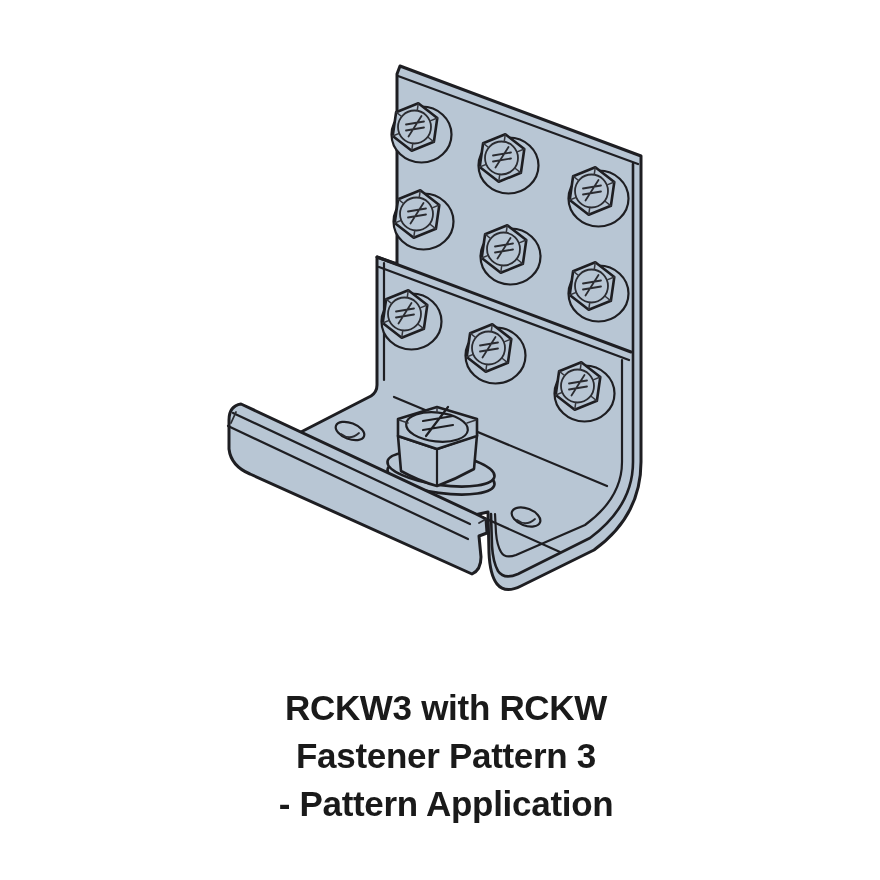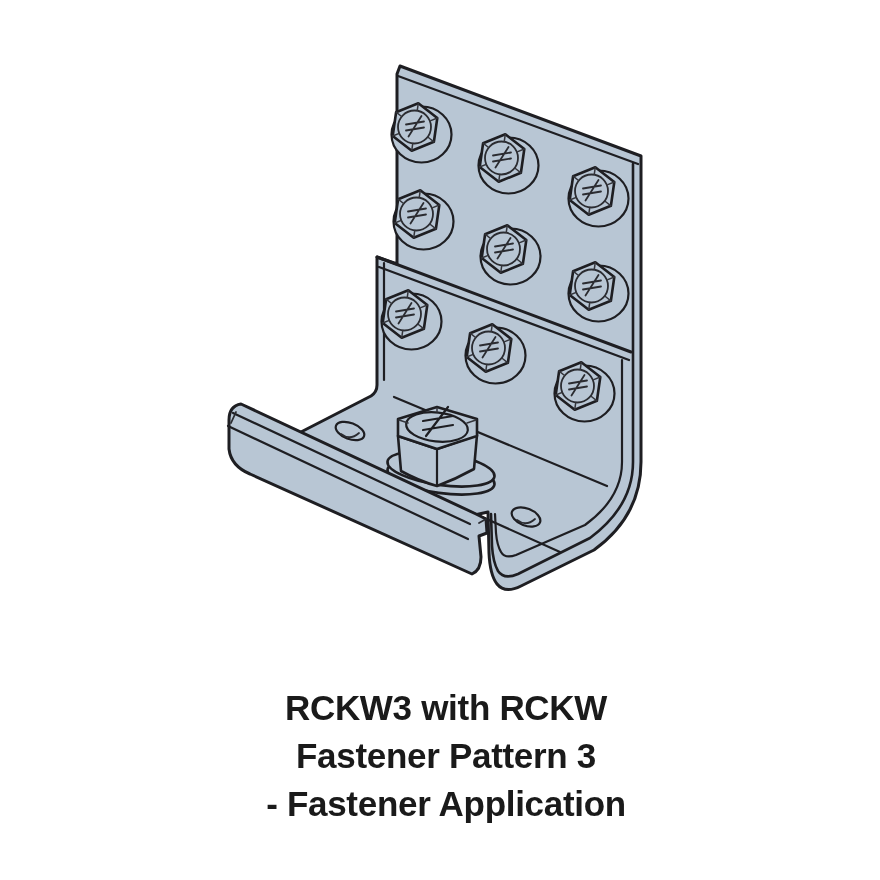--- a/index.html
+++ b/index.html
@@ -101,15 +101,15 @@
         <use href="#hexbolt" x="592" y="286"></use>
         <use href="#hexbolt" x="405" y="314"></use>
         <use href="#hexbolt" x="489" y="348"></use>
         <use href="#hexbolt" x="578" y="386"></use>
       </g>
   </svg>
 
   <div class="caption">
     <p>RCKW3 with RCKW</p>
     <p>Fastener Pattern 3</p>
-    <p>- Fastener Application</p>
+    <p>- Pattern Application</p>
   </div>
 </div>
 
 </body></html>

